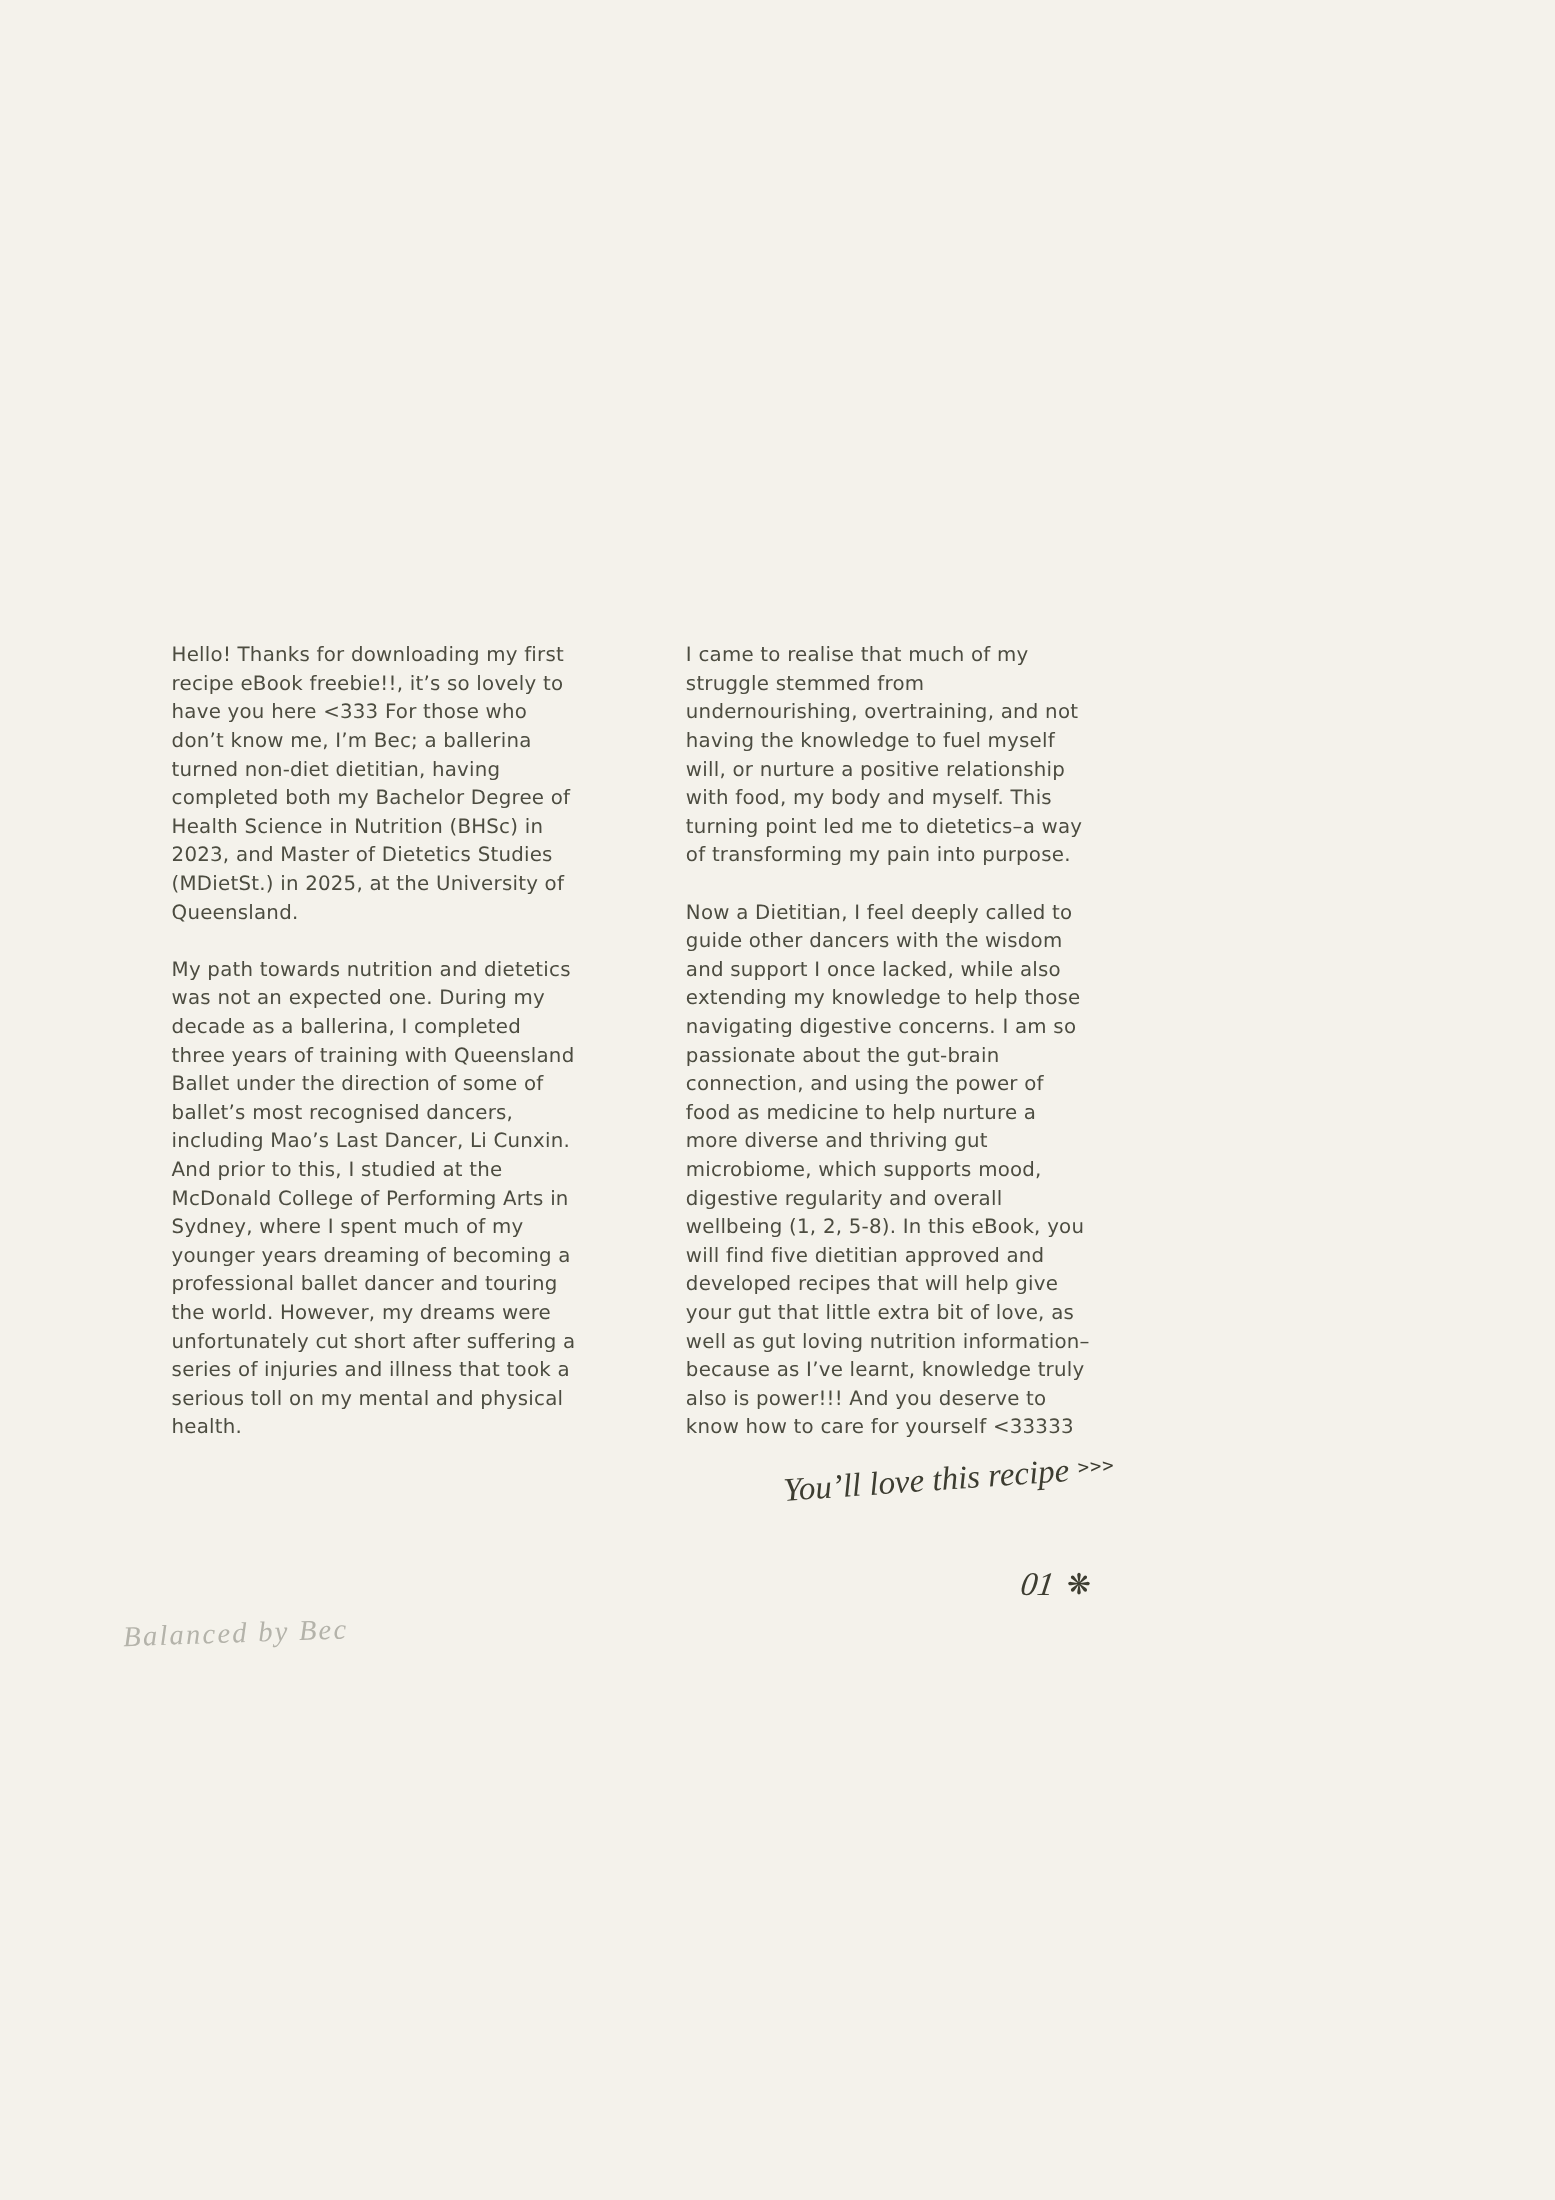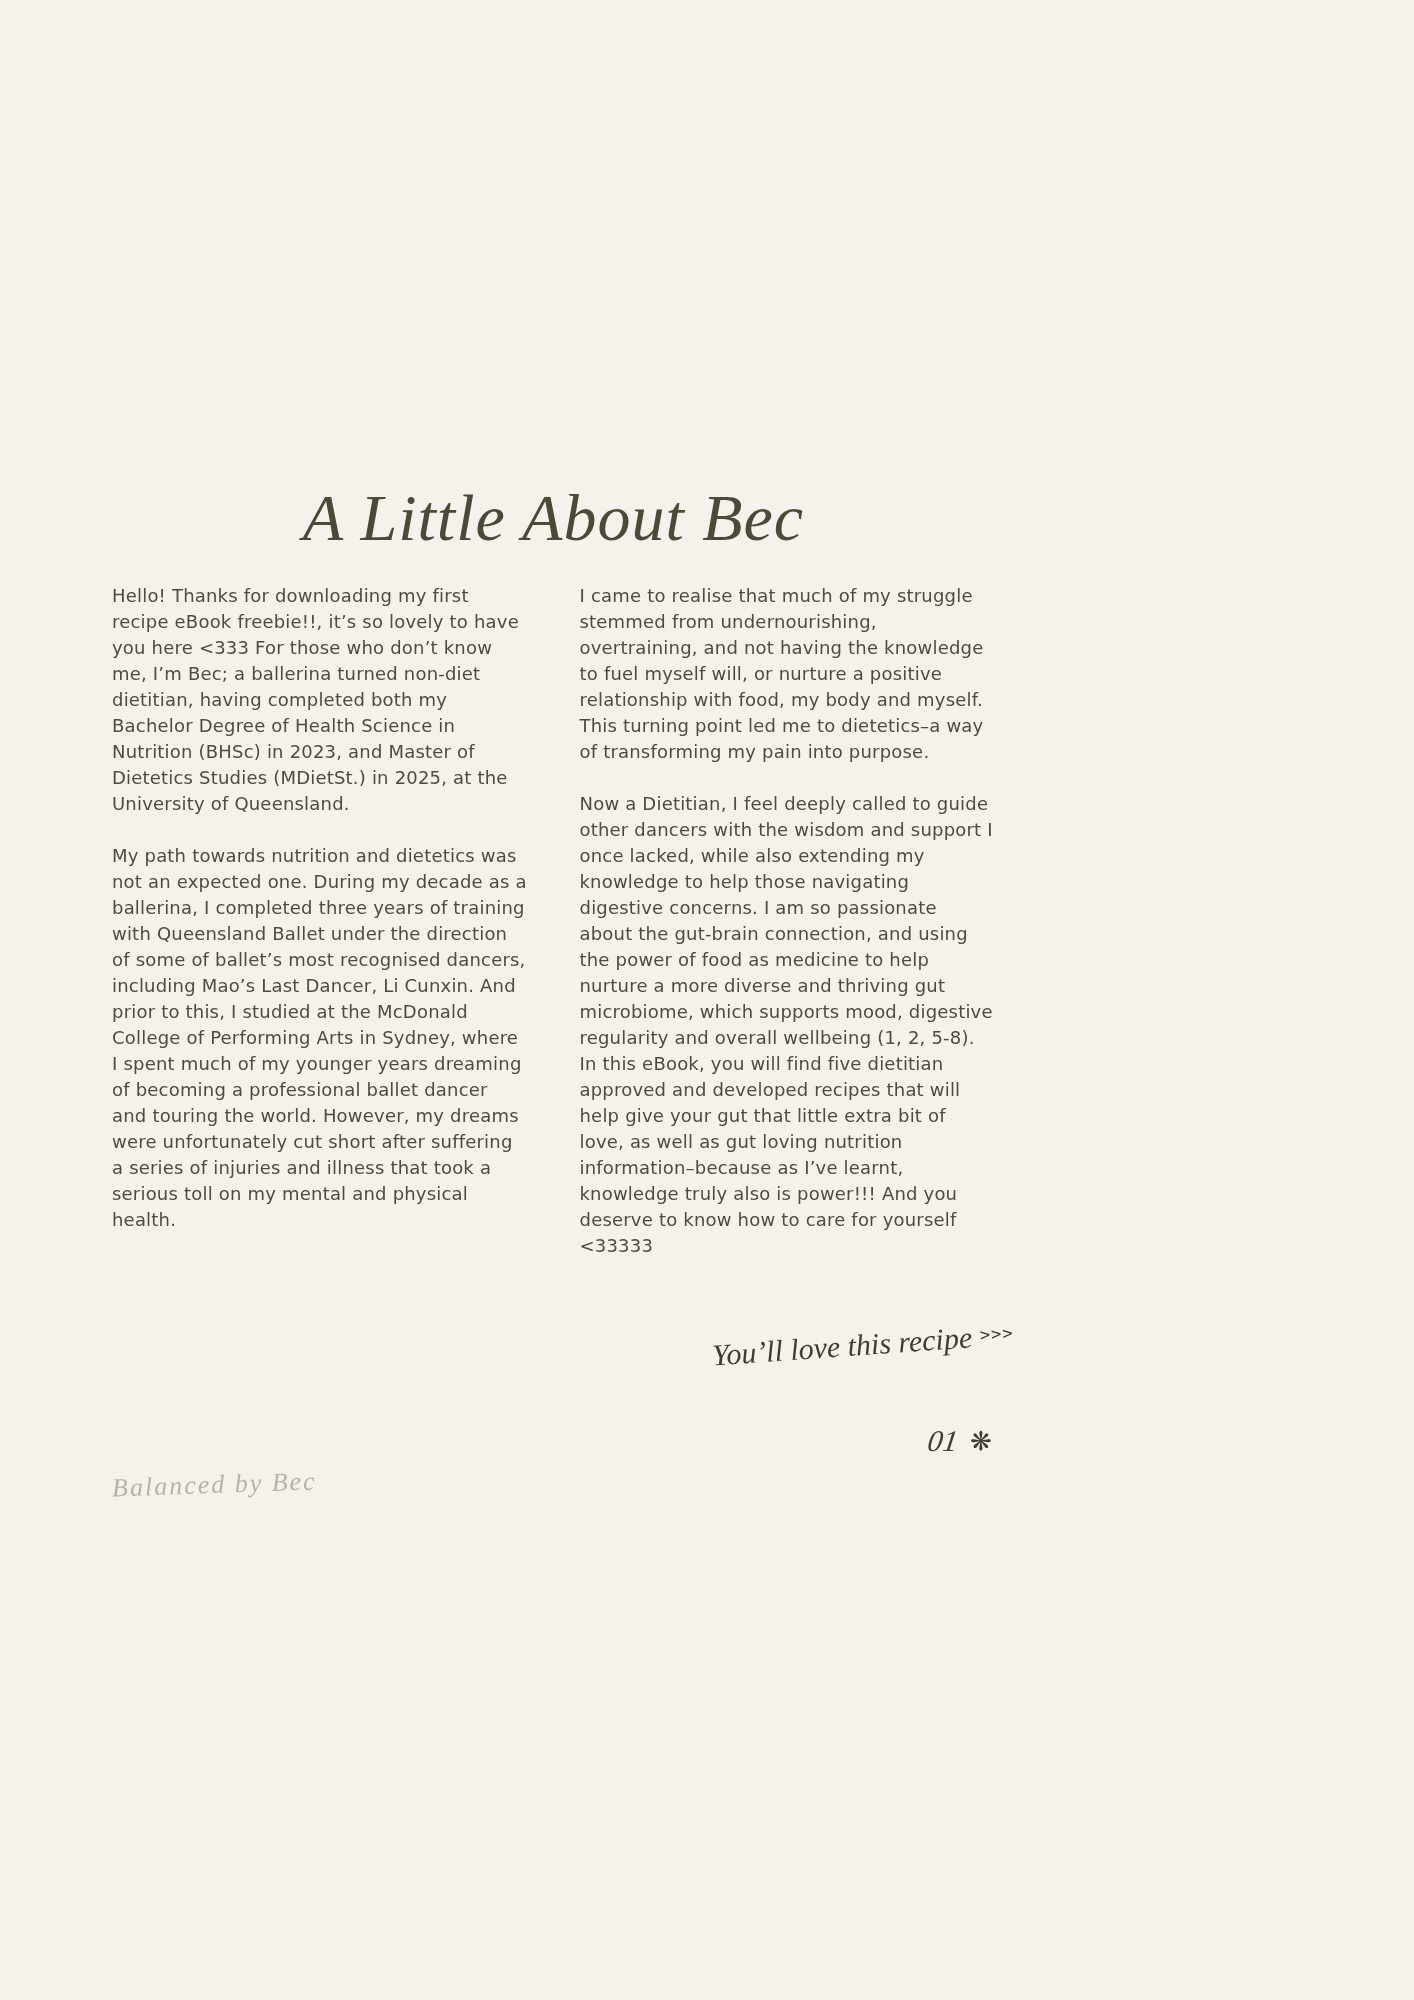--- a/index.html
+++ b/index.html
@@ -38,20 +38,21 @@
     width: 883px;
     display: flex;
     gap: 52px;
   }
   .column {
     flex: 1 1 0;
     font-size: 18px;
     line-height: 26px;
     letter-spacing: 0.2px;
     color: #4c4c40;
+    margin-left: 44px;
   }
   .column p {
     margin: 0 0 26px 0;
   }
   .handwritten-note {
     position: absolute;
     top: 1328px;
     left: 712px;
     width: 300px;
     font-family: "Liberation Serif", "DejaVu Serif", serif;
@@ -99,21 +100,20 @@
     font-size: 26px;
     color: #3d3d31;
     line-height: 1;
   }
 </style>
 </head>
 <body>
 
 <div class="page">
 
-  <h1 class="page-title">A Little About Bec</h1>
 
   <div class="columns">
 
     <div class="column">
       <p>Hello! Thanks for downloading my first recipe eBook freebie!!, it’s so lovely to have you here &lt;333 For those who don’t know me, I’m Bec; a ballerina turned non-diet dietitian, having completed both my Bachelor Degree of Health Science in Nutrition (BHSc) in 2023, and Master of Dietetics Studies (MDietSt.) in 2025, at the University of Queensland.</p>
       <p>My path towards nutrition and dietetics was not an expected one. During my decade as a ballerina, I completed three years of training with Queensland Ballet under the direction of some of ballet’s most recognised dancers, including Mao’s Last Dancer, Li Cunxin. And prior to this, I studied at the McDonald College of Performing Arts in Sydney, where I spent much of my younger years dreaming of becoming a professional ballet dancer and touring the world. However, my dreams were unfortunately cut short after suffering a series of injuries and illness that took a serious toll on my mental and physical health.</p>
     </div>
 
     <div class="column">
       <p>I came to realise that much of my struggle stemmed from undernourishing, overtraining, and not having the knowledge to fuel myself will, or nurture a positive relationship with food, my body and myself. This turning point led me to dietetics–a way of transforming my pain into purpose.</p>

